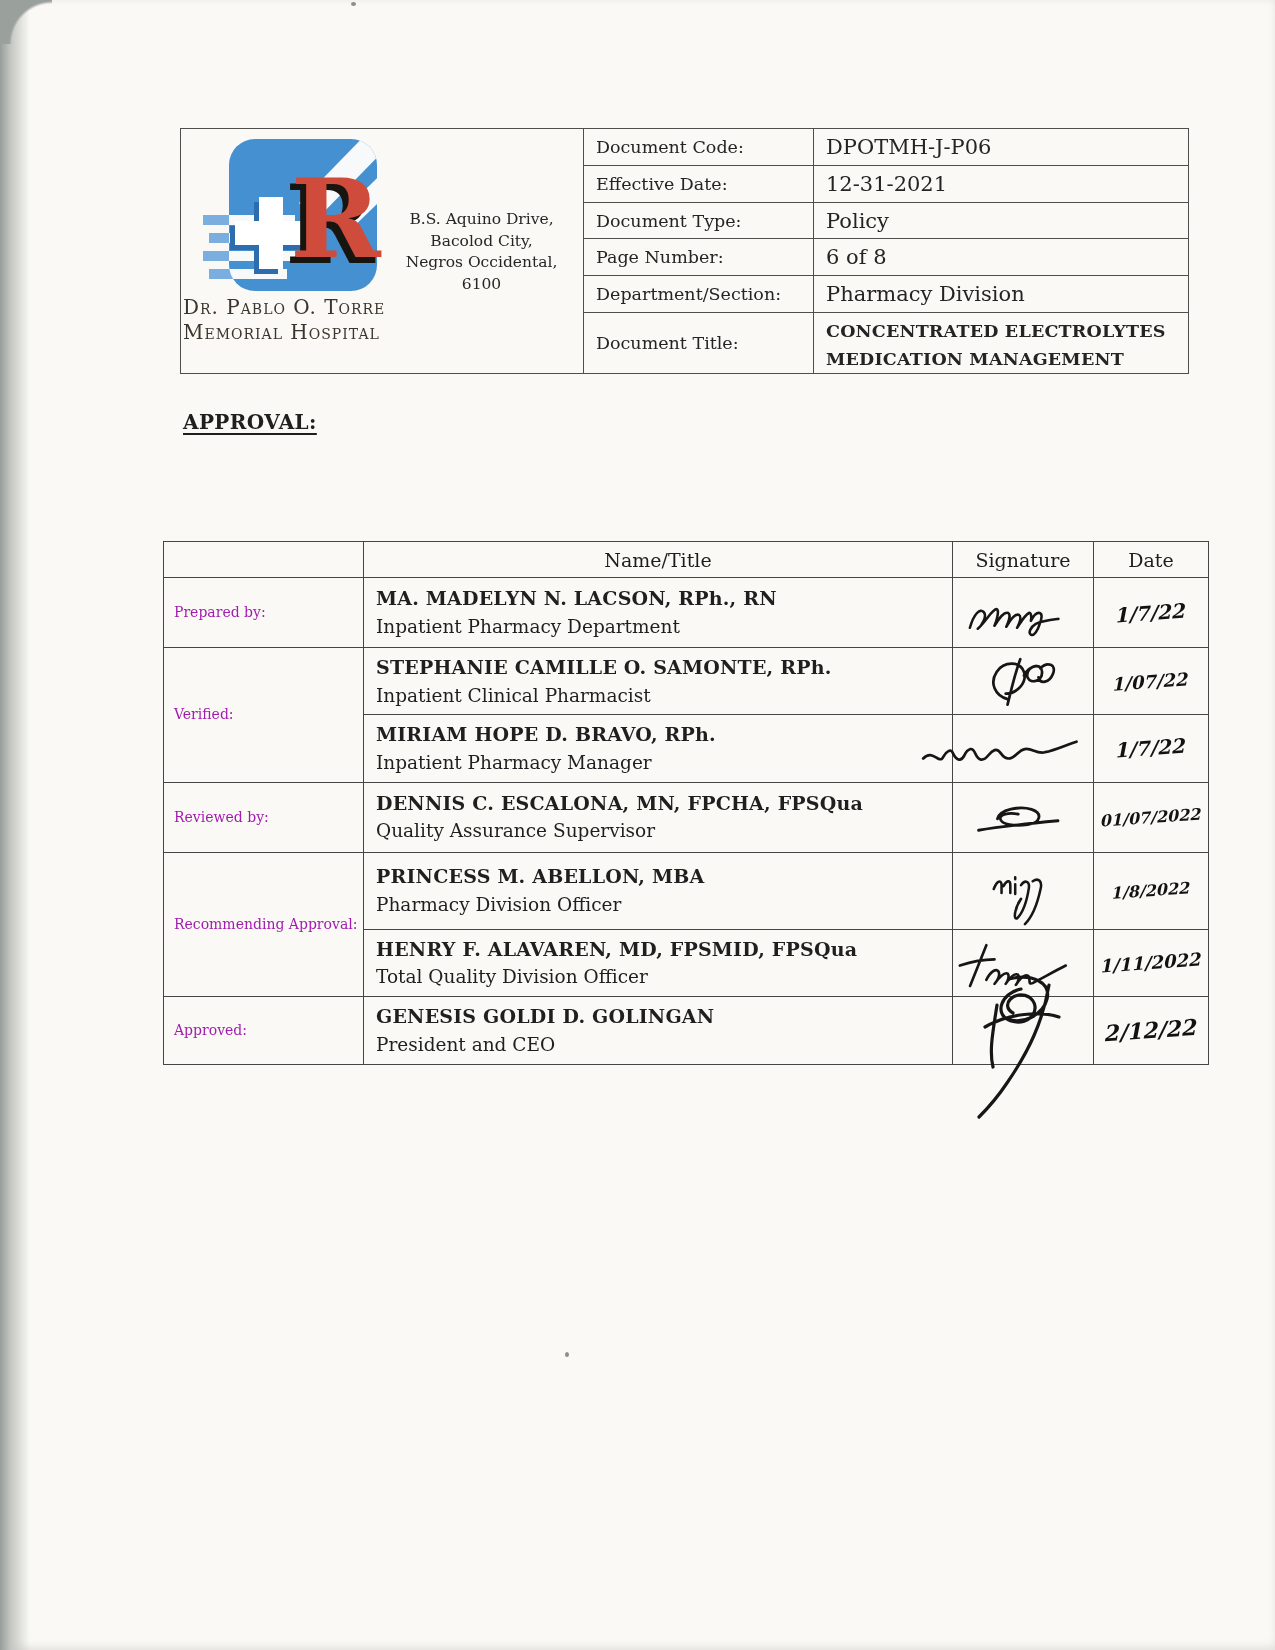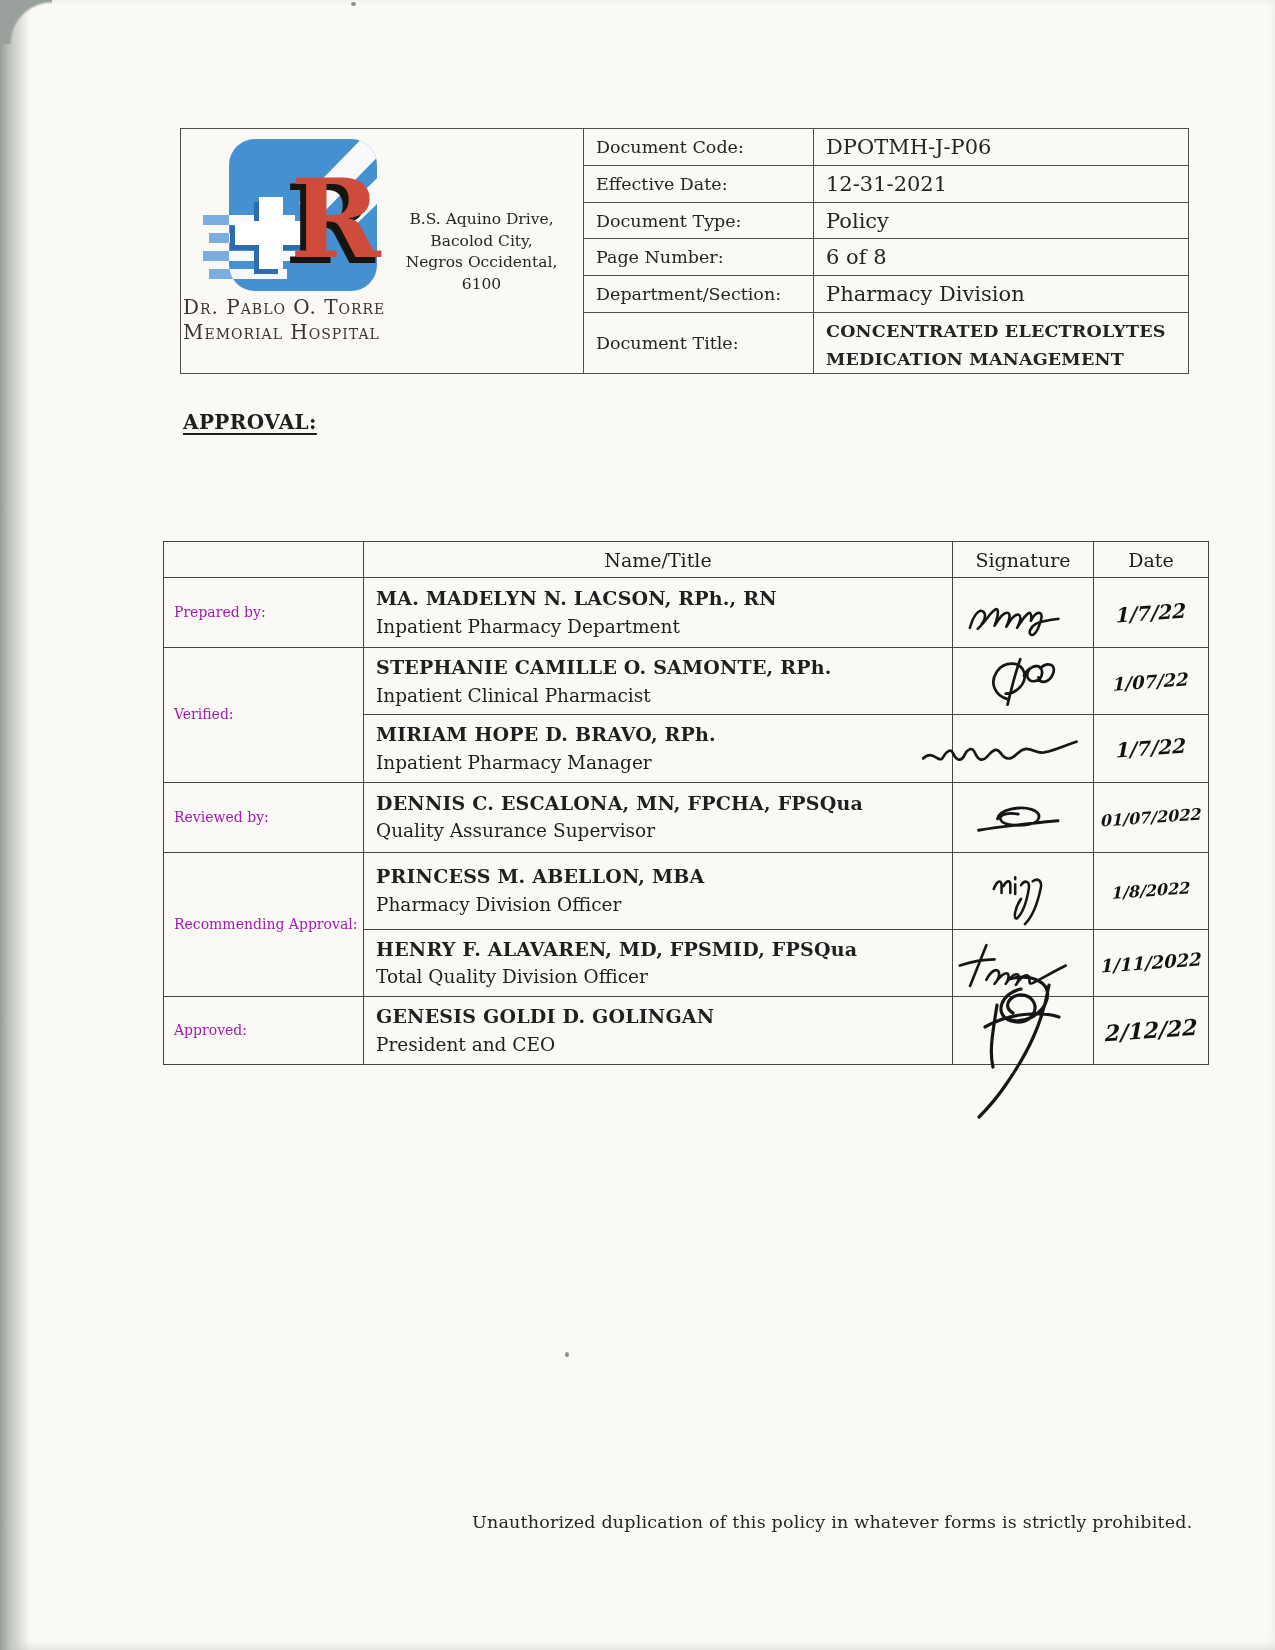--- a/index.html
+++ b/index.html
@@ -303,15 +303,14 @@
       <td class="sig-cell">
         <svg class="sig-golingan" width="150" height="150" viewBox="0 0 150 150">
           <path class="sig-stroke" style="stroke-width:3.2" d="M72,18 C52,22 44,44 62,50 C82,56 94,36 80,26 C66,18 50,34 64,42 M60,8 C84,2 102,12 98,28 C94,44 74,54 58,48 M36,56 C60,42 92,40 110,46 M100,14 C94,50 80,80 58,112 C50,124 40,136 30,146 M48,34 C44,60 40,80 44,96"></path>
         </svg>
       </td>
       <td class="date-cell"><span class="hand lg">2/12/22</span></td>
     </tr>
   </tbody>
     </table>
 
-  <div class="footer-note">Unauthorized duplication of this policy in whatever forms is strictly prohibited.</div>
 
 </div>
 
 </body></html>

